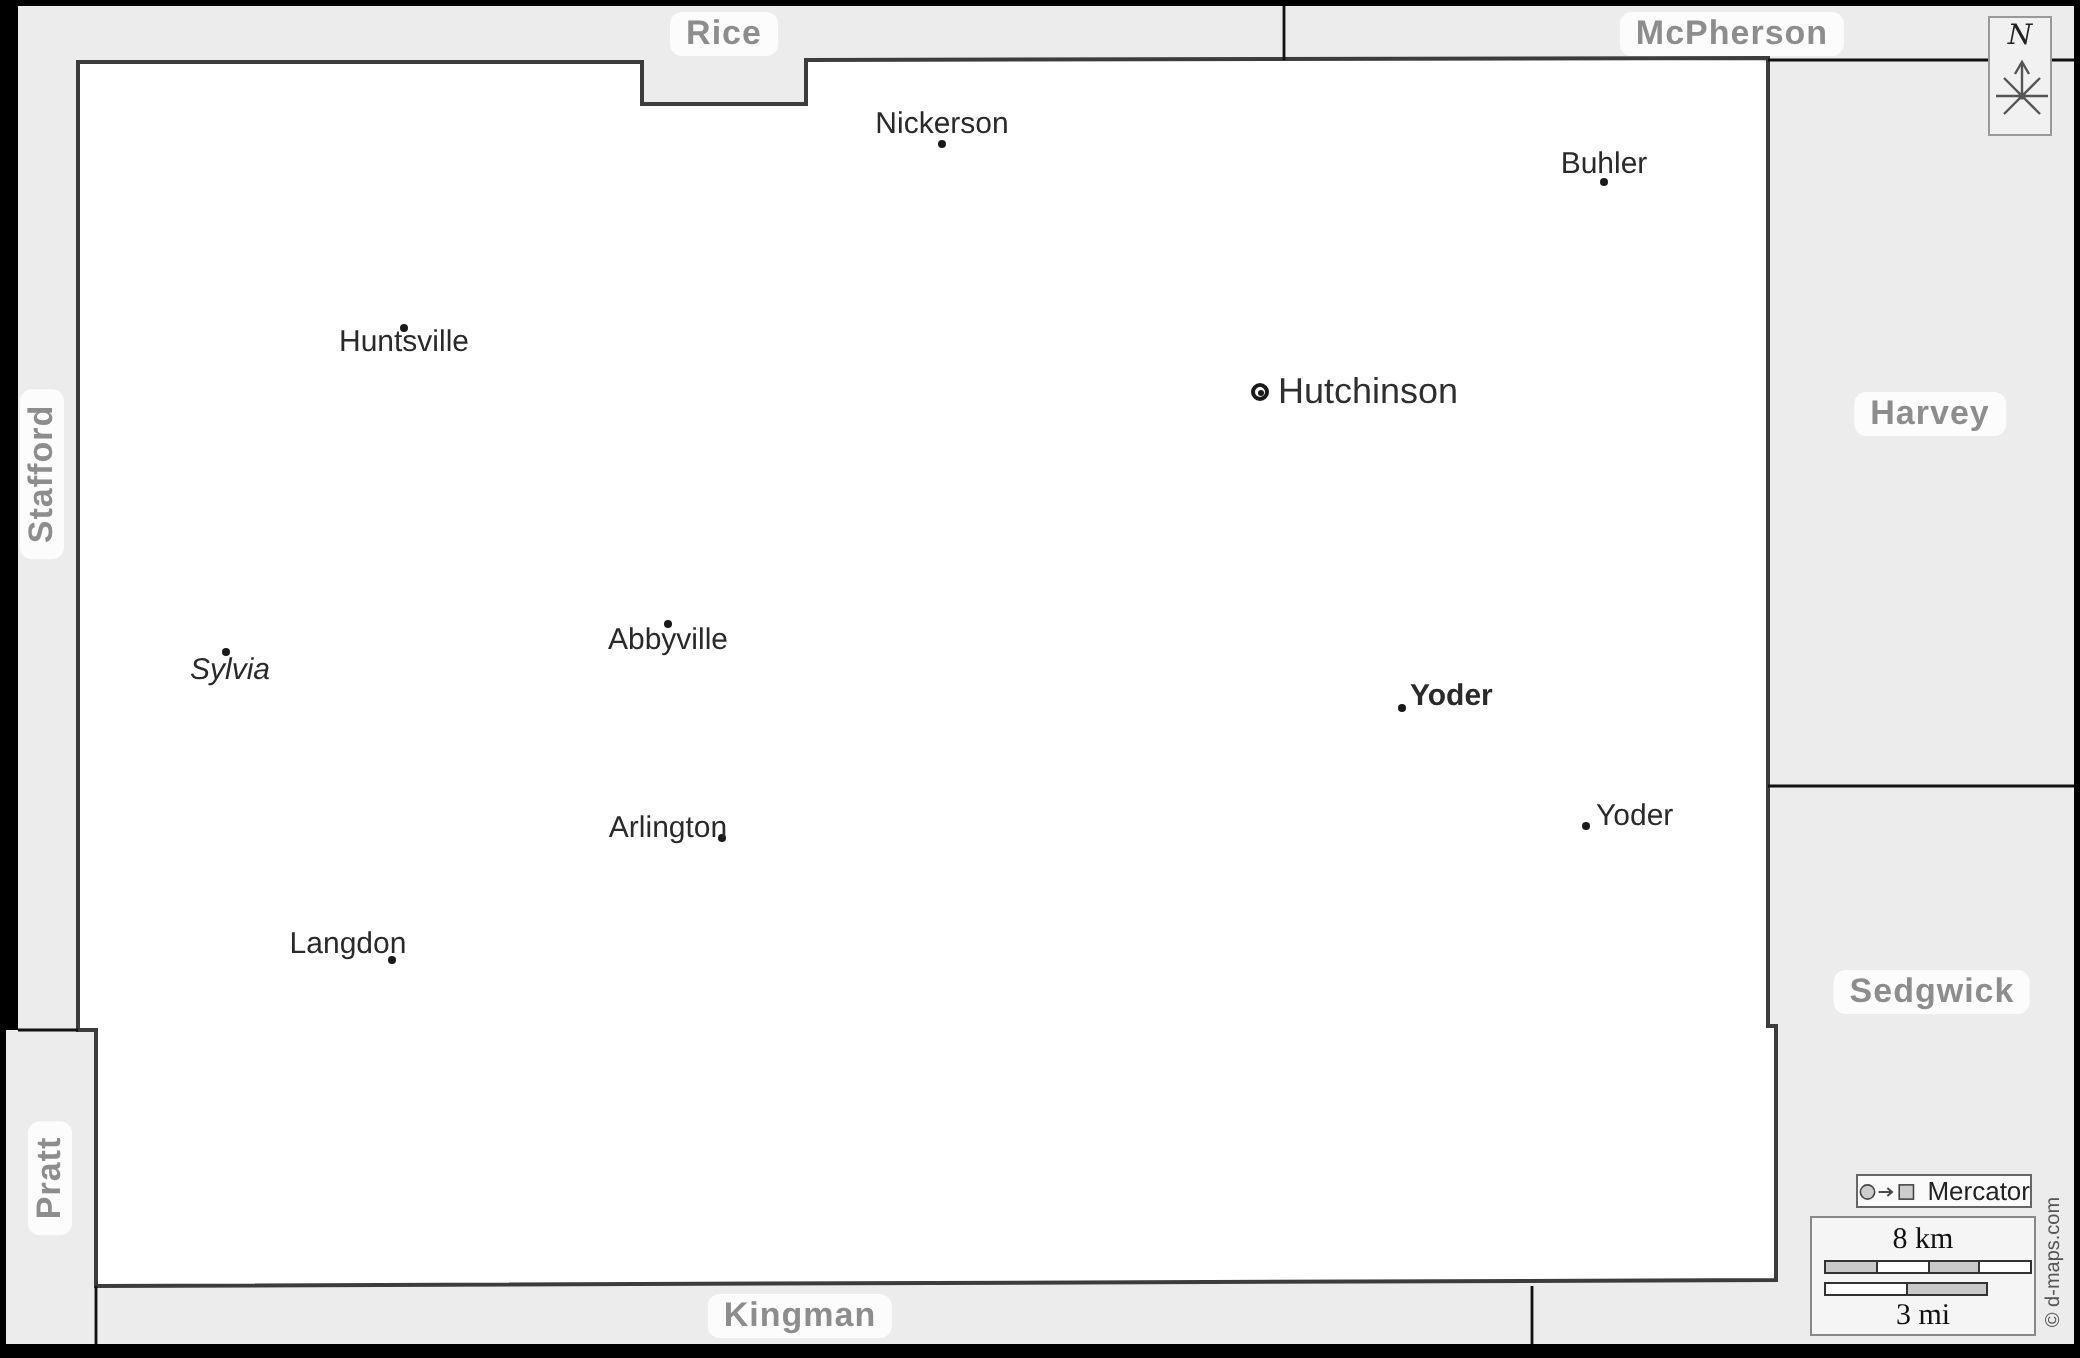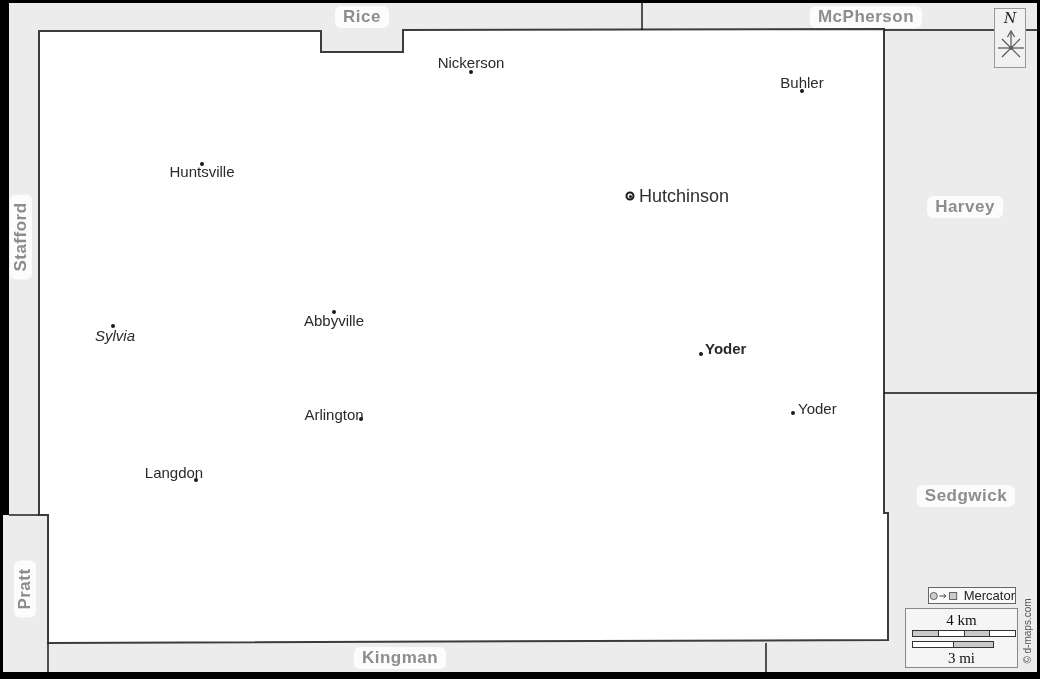--- a/index.html
+++ b/index.html
@@ -153,21 +153,21 @@
     <svg width="40" height="12" viewBox="0 0 40 12">
       <circle cx="6" cy="6" r="4.5" fill="#ccc" stroke="#444" stroke-width="1"></circle>
       <line x1="13" y1="6" x2="21" y2="6" stroke="#444" stroke-width="1.2"></line>
       <polyline points="18.5,3.5 21.5,6 18.5,8.5" fill="none" stroke="#444" stroke-width="1.2"></polyline>
       <rect x="26" y="1.5" width="9" height="9" fill="#ccc" stroke="#444" stroke-width="1"></rect>
     </svg>
     <span class="legend-text">Mercator</span>
   </div>
 
   <div class="scalebox">
-    <div class="scale-label" style="top:3px">4 km</div>
+    <div class="scale-label" style="top:3px">8 km</div>
     <div class="bar" style="left:6px;top:21px;width:104px">
       <div class="seg g"></div>
       <div class="seg w"></div>
       <div class="seg g"></div>
       <div class="seg w"></div>
     </div>
     <div class="bar" style="left:6px;top:31.5px;width:82px">
       <div class="seg w"></div>
       <div class="seg g"></div>
     </div>

